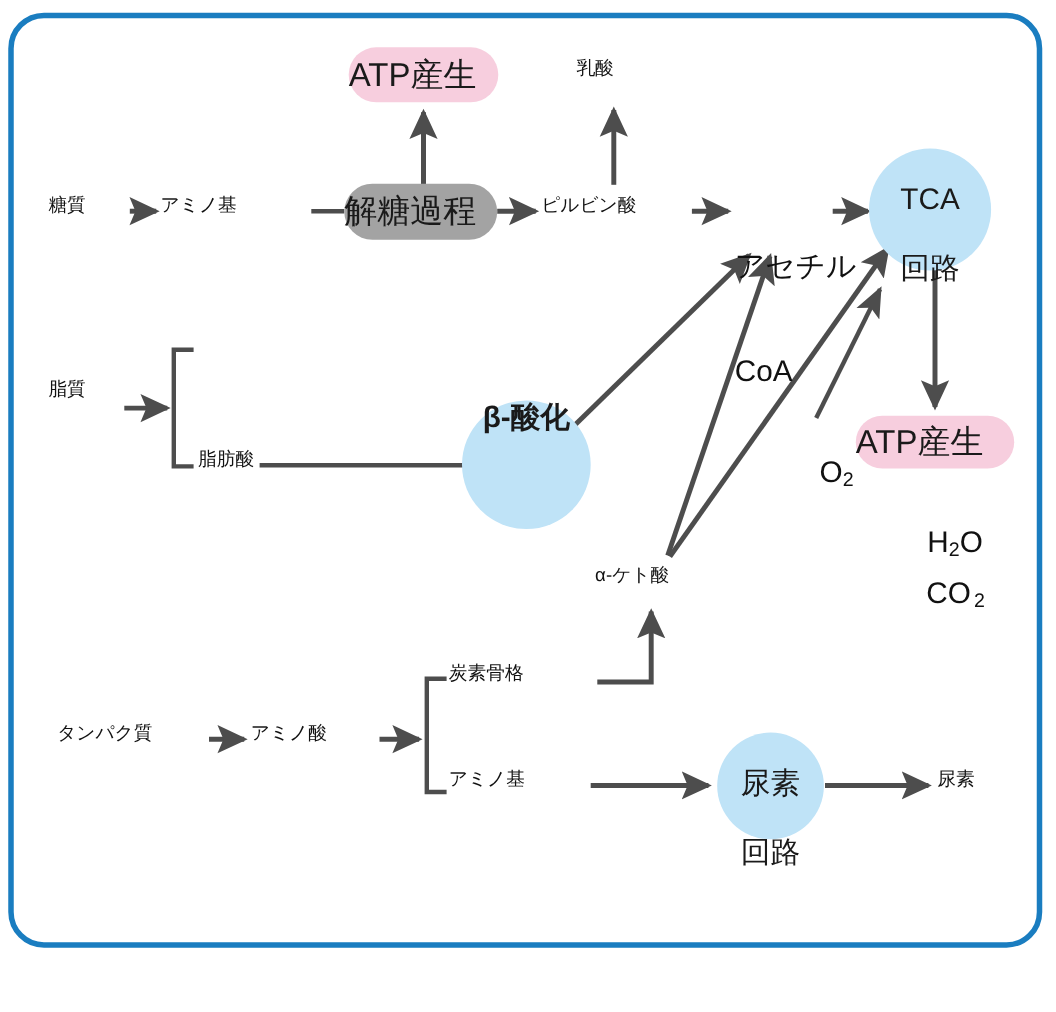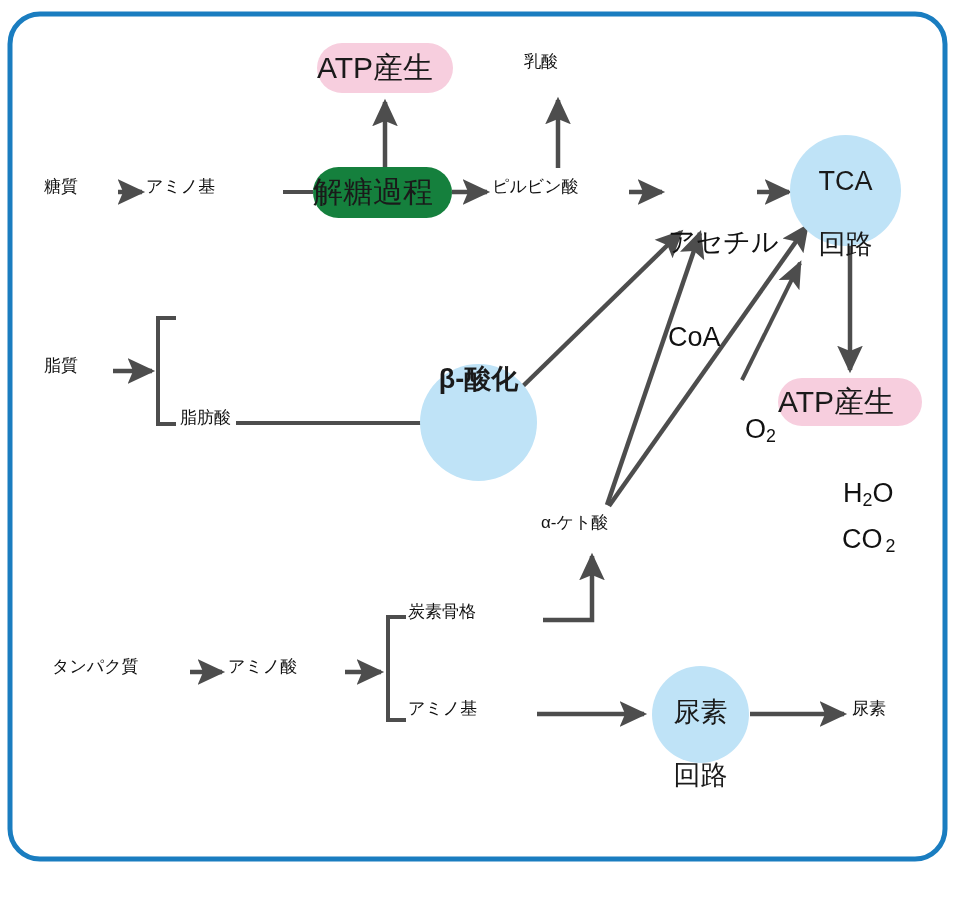--- a/index.html
+++ b/index.html
@@ -40,21 +40,21 @@
   .pill {
     position: absolute;
     display: flex;
     align-items: center;
     justify-content: flex-start;
     border-radius: 26px;
     font-size: 30px;
     white-space: pre;
     text-align: center;
   }
-  .pill-blue { background: #15803d; font-family: Liberation Mono, monospace; }
+  .pill-blue { background: #a3a3a3; font-family: Liberation Mono, monospace; }
   .pill-pink { background: #f7cede; }
   .circle {
     position: absolute;
     display: flex;
     align-items: flex-start;
     justify-content: center;
     border-radius: 50%;
     background: #bfe3f7;
     font-size: 27px;
     text-align: center;
@@ -148,21 +148,21 @@
     <div>CoA</div>
   </div>
 
   <div class="circle" style="left:790px; top:135px; width:111px; height:111px;">
     <div>
       <div>TCA</div>
       <div>回路</div>
     </div>
   </div>
 
-  <div class="node-label plain-text" style="left:44px; top:356px;">脂質</div>
+  <div class="node-label plain-text" style="left:44px; top:344px;">脂質</div>
 
 
   <div class="node-label plain-text" style="left:180px; top:408px;">脂肪酸</div>
 
   <div class="circle bold-italic" style="left:420px; top:364px; width:117px; height:117px;">
     <span>β-酸化</span>
   </div>
 
   <div class="node-label" style="left:715px; top:382px; font-size:27px;">
     <span>O</span><span class="sub">2</span>

